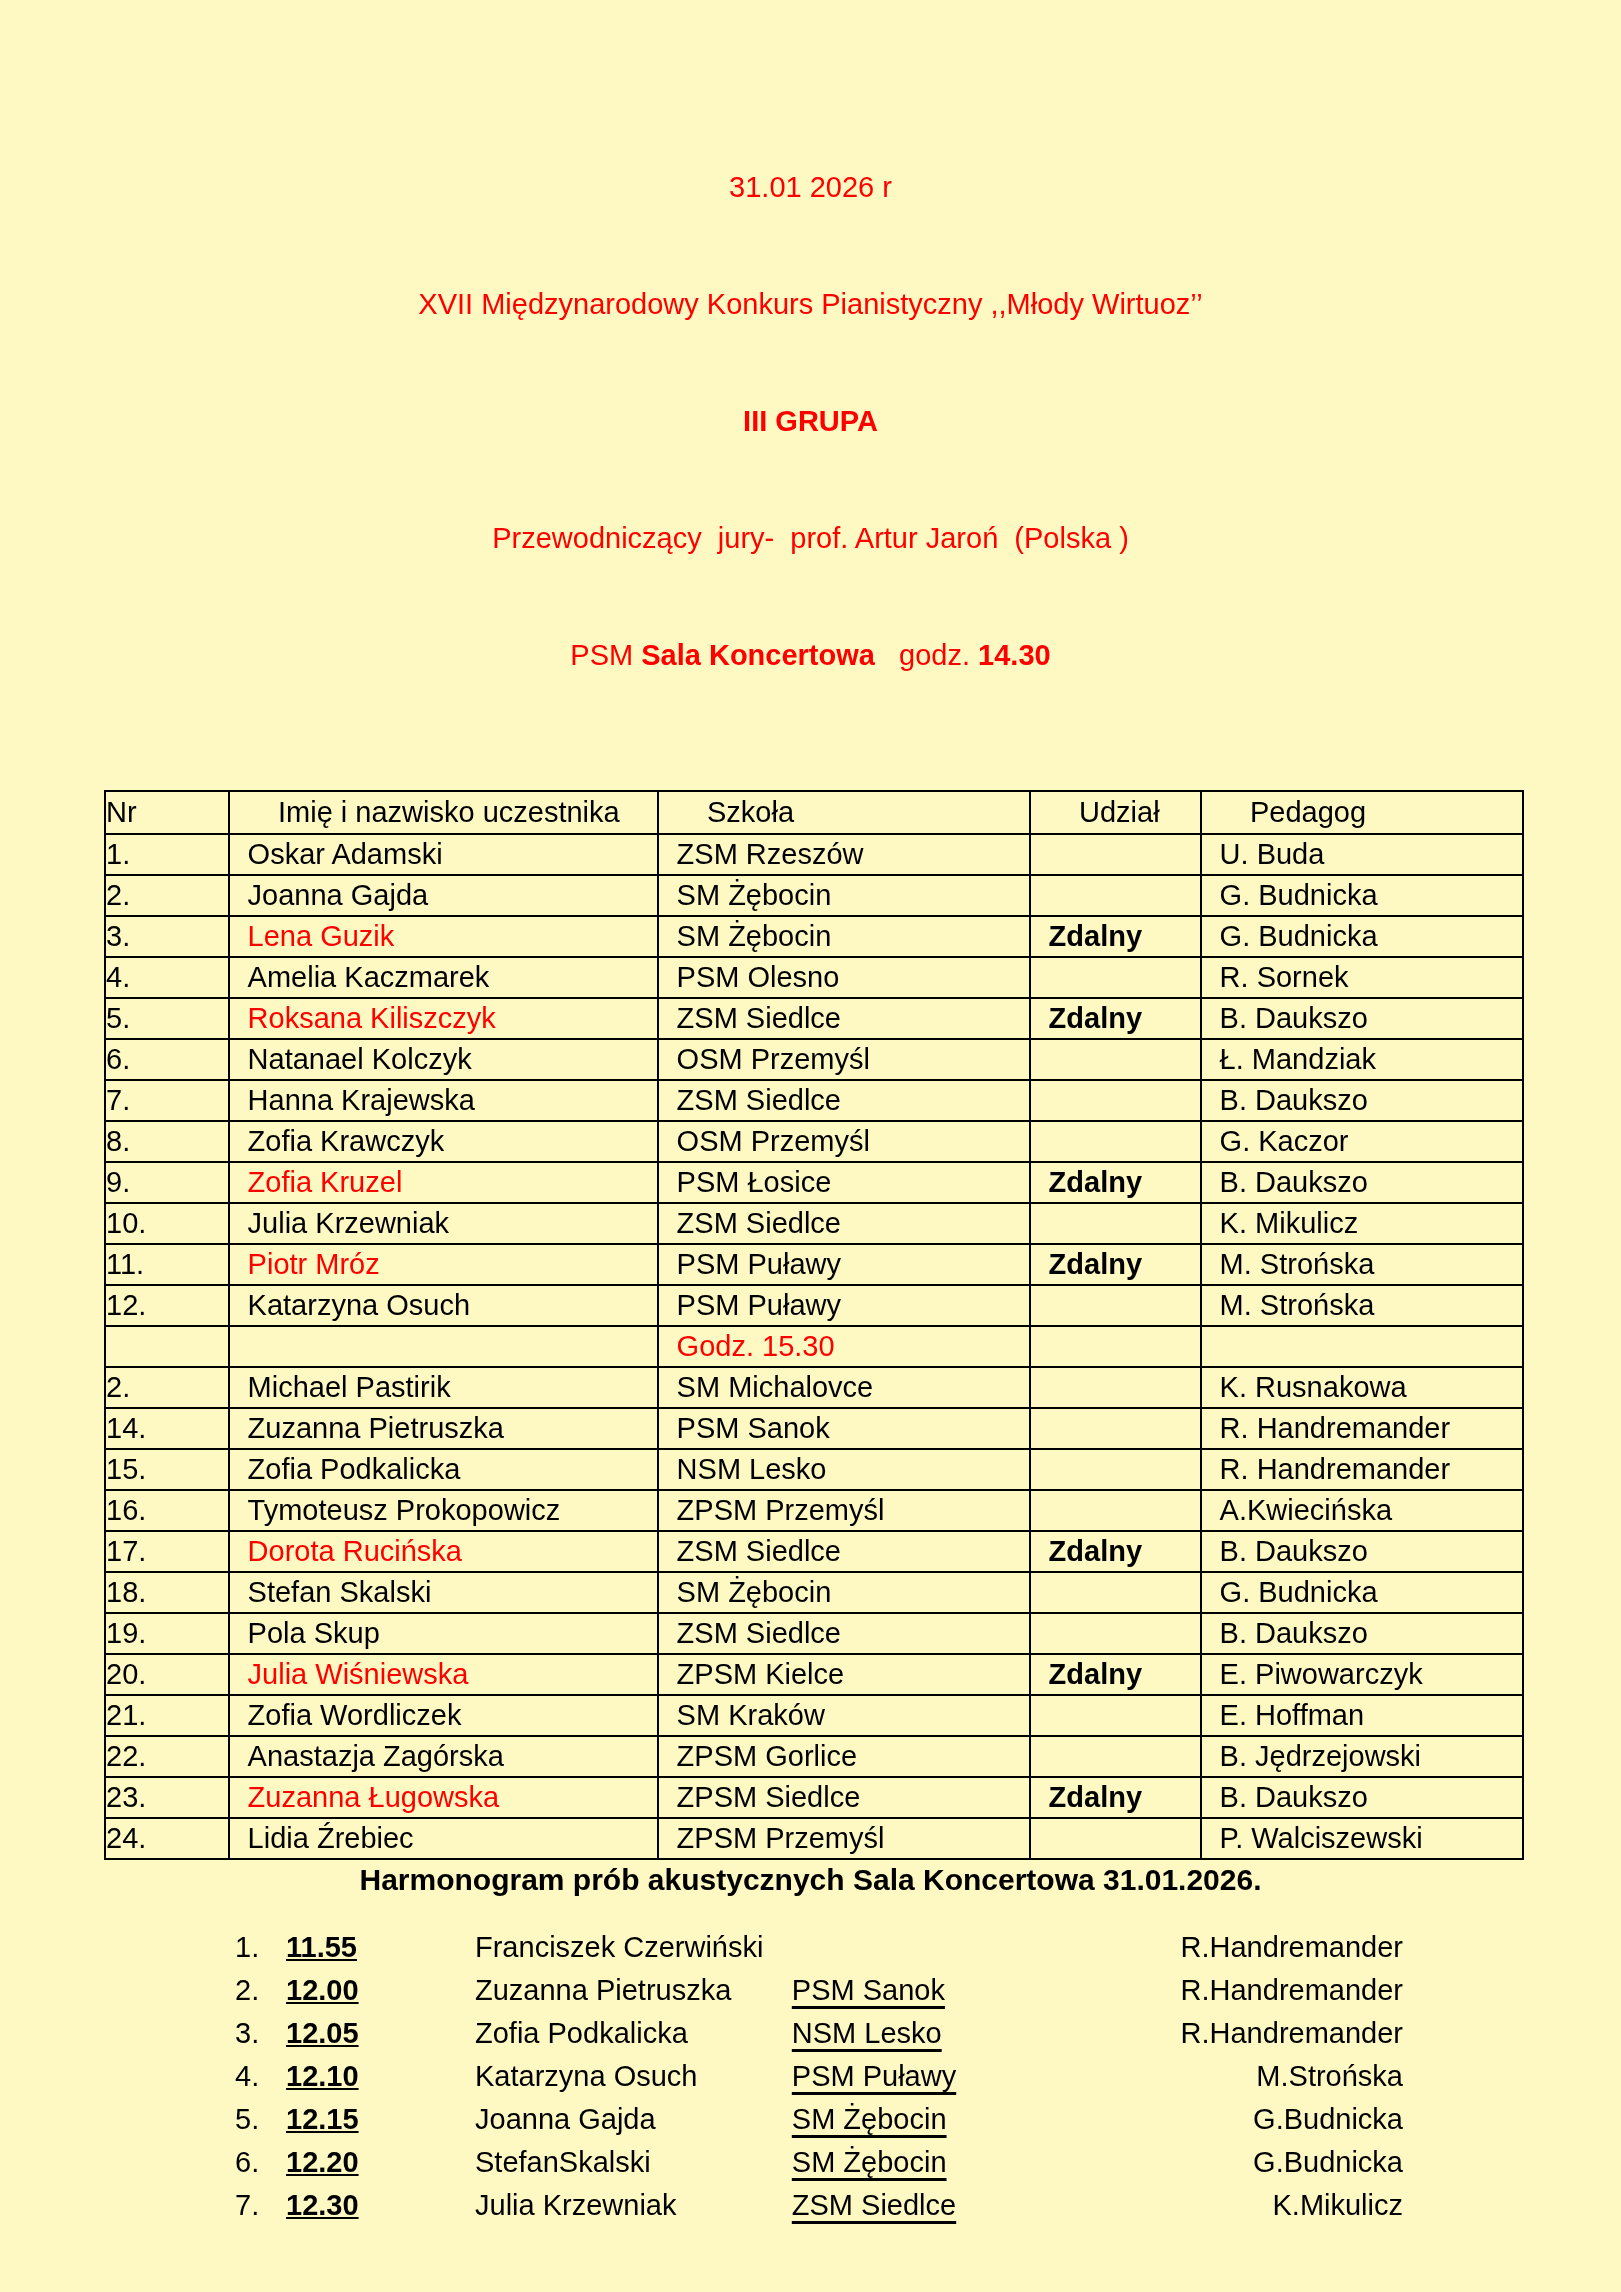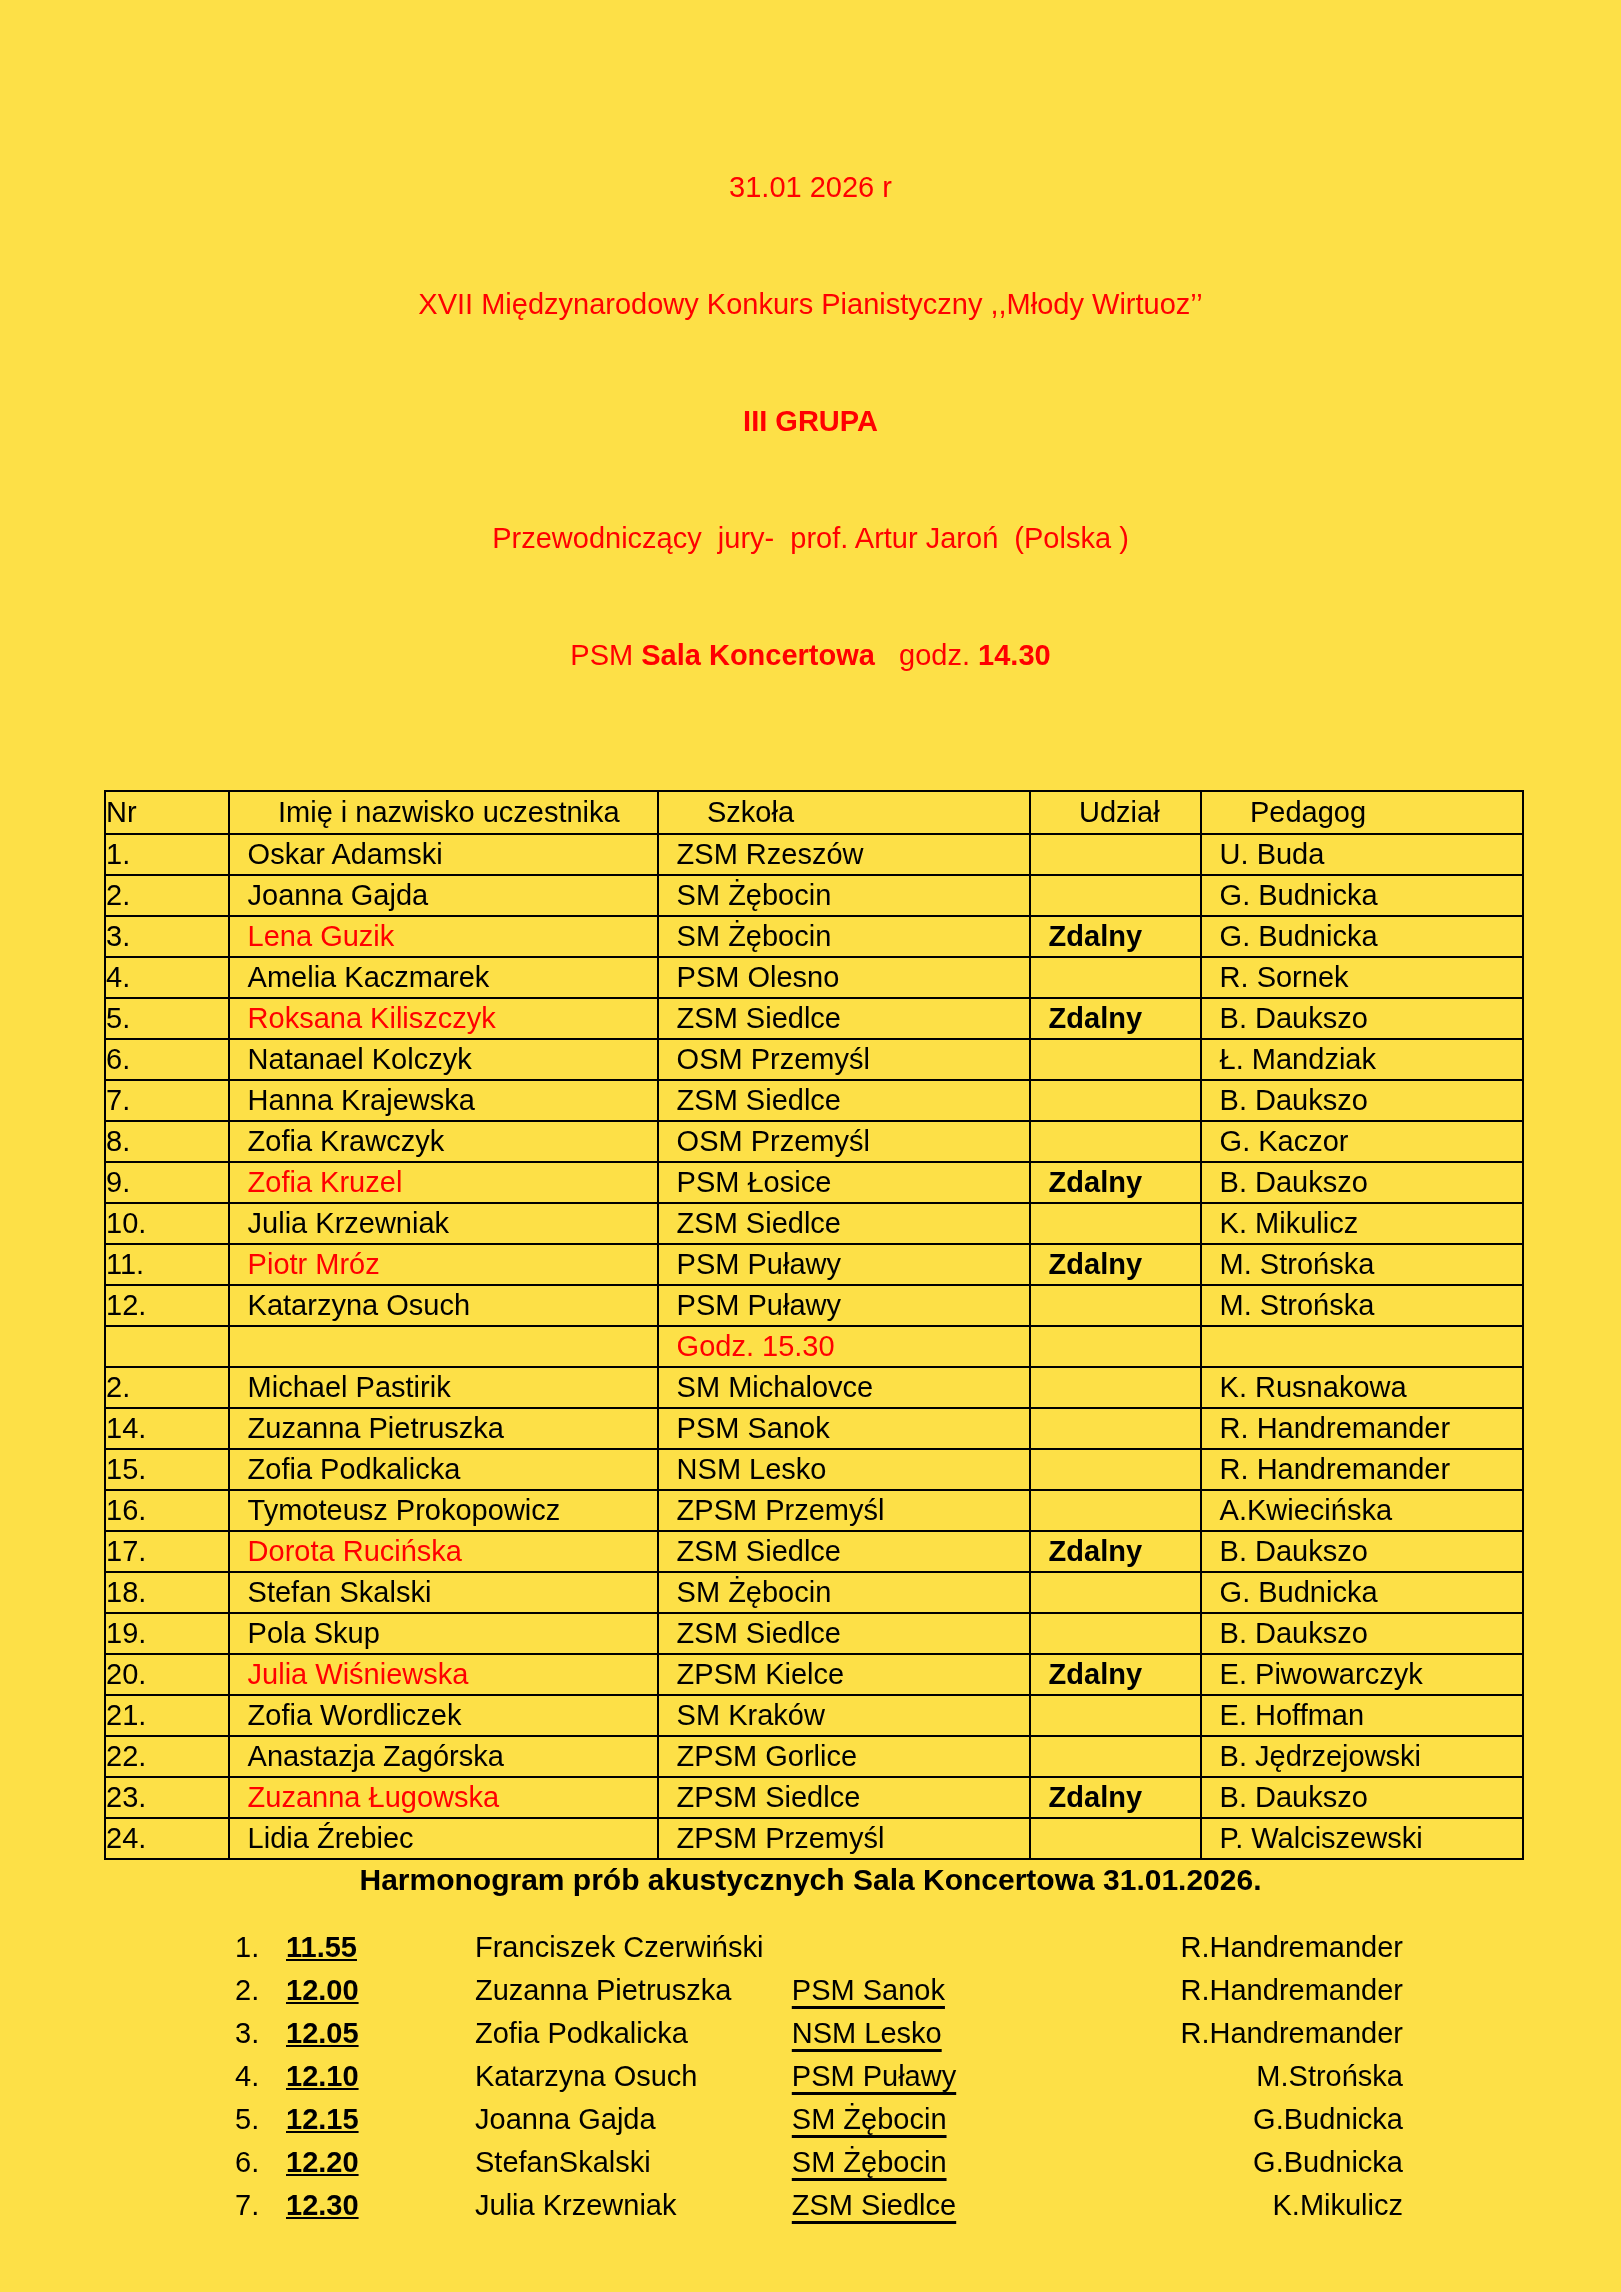--- a/index.html
+++ b/index.html
@@ -1,19 +1,19 @@
 <!DOCTYPE html>
 <html lang="pl"><head>
 <meta charset="utf-8">
 <style>
   html,body{margin:0;padding:0;background:#e8e8e8;}
   .page{
     position:relative;
     width:1621px;height:2293px;
-    background:#fde047;
+    background:#fef9c3;
     font-family:"Liberation Sans","DejaVu Sans",sans-serif;
     color:#000;
     overflow:hidden;
   }
   
   .doc-header{
     padding-top:90px;
     text-align:center;
     color:#ff0000;
     font-size:29px;

